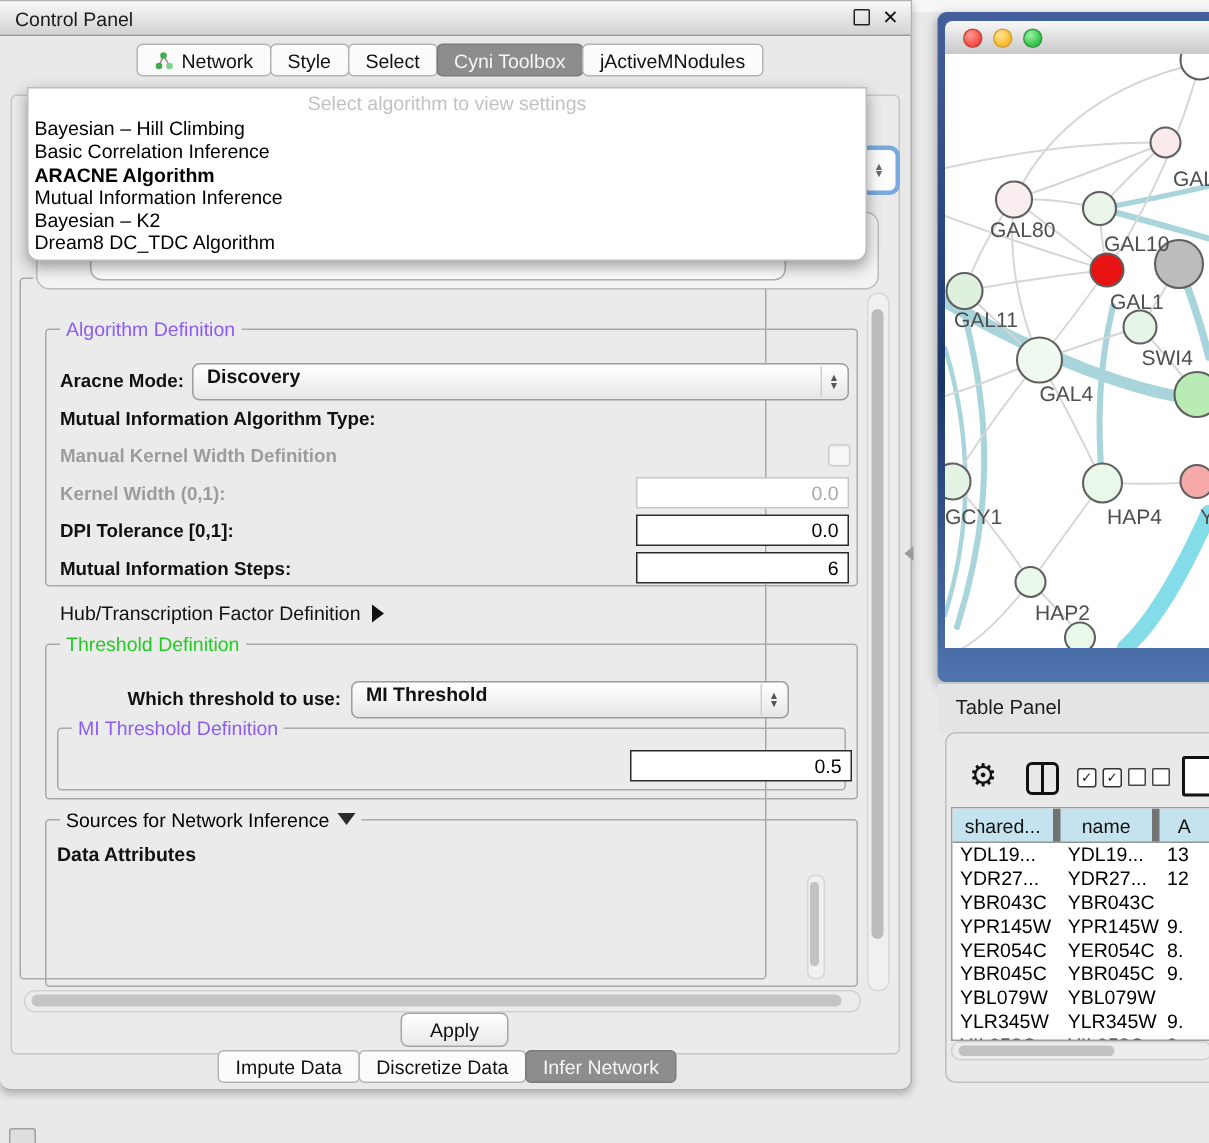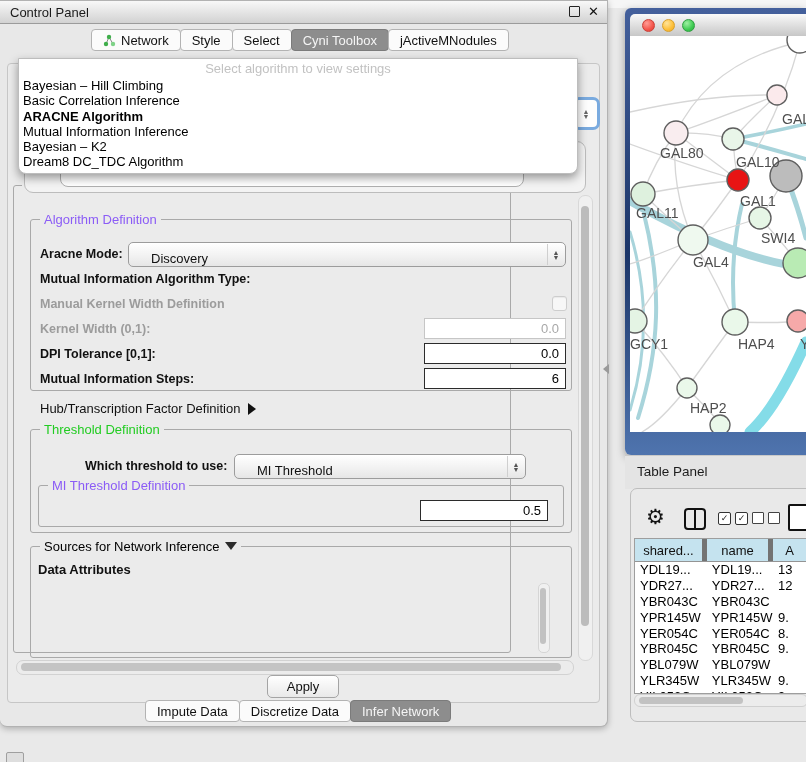--- a/index.html
+++ b/index.html
@@ -41,21 +41,21 @@
     justify-content:center;font-size:7px;color:#666;line-height:5px;}
   
   .gbox{position:absolute;border:1px solid #a9a9a9;border-radius:3px;box-sizing:border-box;}
   .glegend{position:absolute;top:-8px;background:#ebebeb;padding:0 4px;font-size:13px;white-space:nowrap;}
   .leg-blue{color:#8b5cf6;}
   .leg-green{color:#22cc22;}
   .flabel{position:absolute;font-size:12.5px;font-weight:bold;color:#111;white-space:nowrap;}
   .flabel.dis{color:#9c9c9c;}
   .combo{position:absolute;height:25px;border:1px solid #9c9c9c;border-radius:5px;
     background:linear-gradient(#ffffff,#f2f2f2 55%,#e6e6e6);box-shadow:inset 0 1px 0 #fff;
-    display:flex;align-items:flex-end;font-size:13px;color:#111;padding-left:22px;box-sizing:border-box;}
+    display:flex;align-items:flex-start;font-size:13px;color:#111;padding-left:9px;box-sizing:border-box;font-weight:bold;}
   .combo .stepper{position:absolute;right:1px;top:1px;bottom:1px;width:16px;border-left:1px solid #cfcfcf;
     display:flex;flex-direction:column;align-items:center;justify-content:center;color:#555;
     font-size:7px;line-height:5px;}
   .tfield{position:absolute;height:21px;border:1px solid #2b2b2b;background:#fff;font-size:13px;
     color:#000;display:flex;align-items:center;justify-content:flex-end;padding:0 6px;box-sizing:border-box;}
   .tfield.dis{border:1px solid #c6c6c6;color:#a8a8a8;}
   .cbox{position:absolute;width:13px;height:13px;border:1px solid #cdcdcd;border-radius:3px;
     background:#f7f7f7;box-shadow:inset 0 1px 1px rgba(0,0,0,.06);}
   .tri-right{display:inline-block;width:0;height:0;border-left:8px solid #111;
     border-top:6px solid transparent;border-bottom:6px solid transparent;margin-left:8px;vertical-align:-2px;}
@@ -216,21 +216,21 @@
       <span class="glegend leg-green" style="left:9px;">Threshold Definition</span>
     </div>
     <div class="flabel" style="left:85px;top:458px;">Which threshold to use:</div>
     <div class="combo" style="left:234px;top:453px;width:292px;">
       <span>MI Threshold</span>
       <span class="stepper">▲<br>▼</span>
     </div>
     <div class="gbox" style="left:38px;top:484px;width:526px;height:42px;">
       <span class="glegend leg-blue" style="left:9px;">MI Threshold Definition</span>
     </div>
-    <div class="tfield" style="left:420px;top:499px;width:128px;">0.5</div>
+    <div class="tfield" style="left:420px;top:499px;width:148px;">0.5</div>
 
     <div class="gbox" style="left:30px;top:545px;width:542px;height:112px;">
       <span class="glegend" style="left:9px;"><span>Sources for Network Inference</span><span class="tri-down"></span></span>
     </div>
     <div class="flabel" style="left:38px;top:561px;font-size:13px;">Data Attributes</div>
     <div class="list-sb">
         <div class="thumb"></div>
       </div>
     <div class="hscroll" style="left:16px;top:659px;width:556px;">
       <div class="thumb" style="left:4px;width:540px;"></div>

